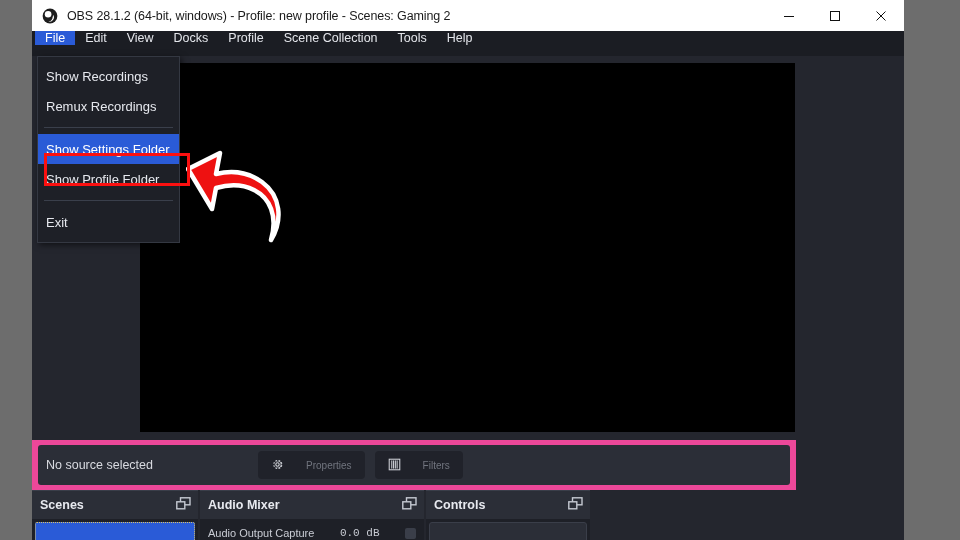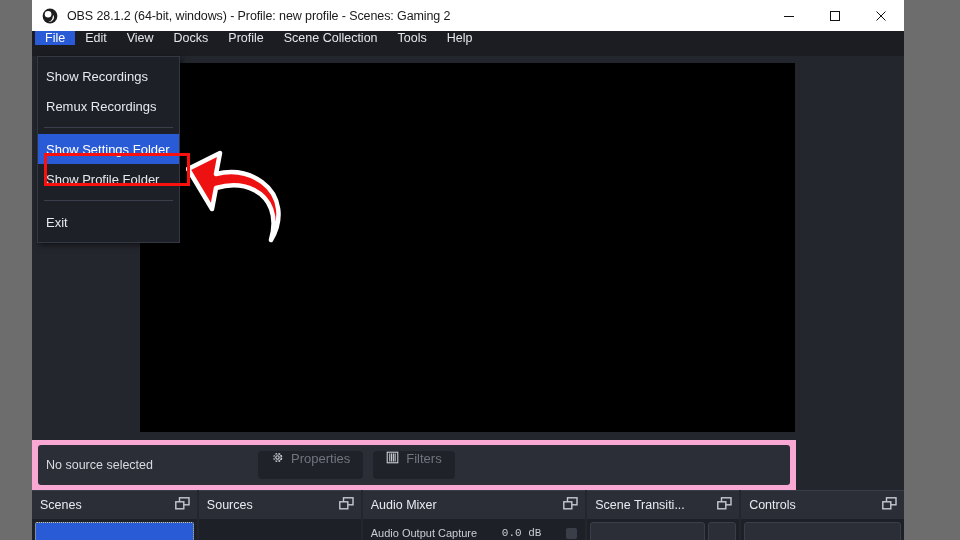--- a/index.html
+++ b/index.html
@@ -136,46 +136,46 @@
     left: 108px; top: 7px;
     width: 655px; height: 369px;
     background: #000000;
   }
 
   
   #source-toolbar {
     position: absolute;
     left: 0; top: 440px;
     width: 764px; height: 50px;
-    background: #f9a8d4;
+    background: #ec4899;
     box-sizing: border-box;
     padding: 5px 6px;
   }
   #source-toolbar-inner {
     width: 100%; height: 100%;
     background: #2b2e37;
     border-radius: 3px;
     display: flex; align-items: center;
     padding: 0 8px;
     box-sizing: border-box;
   }
   #no-source-label {
     font-size: 12.5px;
     color: #d8dae0;
     white-space: nowrap;
   }
   .tb-btn {
     height: 28px;
-    display: flex; 
-    gap: 7px;
+    display: flex; align-items: center;
+    gap: 22px;
     padding: 0 13px;
     border-radius: 4px;
     background: #20222a;
     color: #71757f;
-    font-size: 13px;
+    font-size: 10px;
     white-space: nowrap;
   }
   #properties-button { margin-left: 105px; }
   #filters-button { margin-left: 10px; }
   .tb-ico { display: block; flex: 0 0 auto; }
 
   
   #dock-row {
     position: absolute;
     left: 0; top: 490px;
@@ -194,21 +194,21 @@
   .dock:last-child { margin-right: 0; }
   .dock-title-bar {
     height: 28px;
     display: flex; align-items: center;
     padding: 0 7px 0 8px;
     box-sizing: border-box;
     background: #2b2e37;
   }
   .dock-title {
     font-size: 12.5px;
-    font-weight: normal;
+    font-weight: bold;
     color: #e8eaf0;
     white-space: nowrap;
     overflow: hidden;
   }
   .dock-float-icon {
     margin-left: auto;
     flex: 0 0 auto;
     display: block;
   }
   .dock-body {
@@ -377,73 +377,40 @@
           </svg>
         </span>
       </div>
       <div class="dock-body">
         <div id="scenes-selected-row">
           <span></span>
         </div>
       </div>
     </div>
 
-    <div class="dock" style="width:163px">
-      <div class="dock-title-bar">
-        <span class="dock-title">Sources</span>
-        <span class="dock-float-icon">
-          <svg width="15" height="13" viewBox="0 0 15 13">
-            <rect x="4.5" y="0.8" width="9.5" height="7" fill="none" stroke="#c5c9d2" stroke-width="1.4"></rect>
-            <rect x="0.8" y="4.8" width="8" height="7" fill="#2b2e37" stroke="#c5c9d2" stroke-width="1.4"></rect>
-          </svg>
-        </span>
-      </div>
-      <div class="dock-body">
-        <div class="src-row">
-          <span></span>
-        </div>
-      </div>
-    </div>
 
     <div class="dock" style="width:224px">
       <div class="dock-title-bar">
         <span class="dock-title">Audio Mixer</span>
         <span class="dock-float-icon">
           <svg width="15" height="13" viewBox="0 0 15 13">
             <rect x="4.5" y="0.8" width="9.5" height="7" fill="none" stroke="#c5c9d2" stroke-width="1.4"></rect>
             <rect x="0.8" y="4.8" width="8" height="7" fill="#2b2e37" stroke="#c5c9d2" stroke-width="1.4"></rect>
           </svg>
         </span>
       </div>
       <div class="dock-body">
         <div class="mixer-row">
           <span>Audio Output Capture</span>
           <span class="mixer-db">0.0 dB</span>
           <span class="mixer-gear"></span>
         </div>
       </div>
     </div>
 
-    <div class="dock" style="width:153px">
-      <div class="dock-title-bar">
-        <span class="dock-title">Scene Transiti...</span>
-        <span class="dock-float-icon">
-          <svg width="15" height="13" viewBox="0 0 15 13">
-            <rect x="4.5" y="0.8" width="9.5" height="7" fill="none" stroke="#c5c9d2" stroke-width="1.4"></rect>
-            <rect x="0.8" y="4.8" width="8" height="7" fill="#2b2e37" stroke="#c5c9d2" stroke-width="1.4"></rect>
-          </svg>
-        </span>
-      </div>
-      <div class="dock-body">
-        <div class="trans-row">
-          <div class="trans-combo"></div>
-          <div class="trans-btn"></div>
-        </div>
-      </div>
-    </div>
 
     <div class="dock" style="width:164px">
       <div class="dock-title-bar">
         <span class="dock-title">Controls</span>
         <span class="dock-float-icon">
           <svg width="15" height="13" viewBox="0 0 15 13">
             <rect x="4.5" y="0.8" width="9.5" height="7" fill="none" stroke="#c5c9d2" stroke-width="1.4"></rect>
             <rect x="0.8" y="4.8" width="8" height="7" fill="#2b2e37" stroke="#c5c9d2" stroke-width="1.4"></rect>
           </svg>
         </span>

